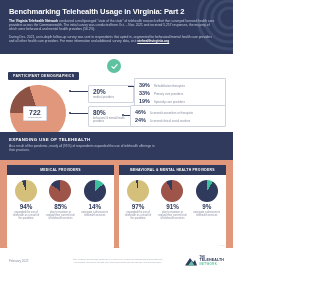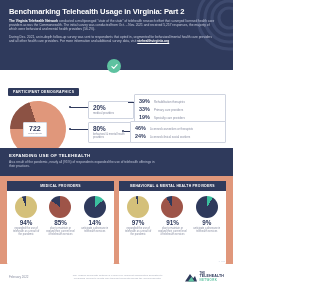--- a/index.html
+++ b/index.html
@@ -9,21 +9,21 @@
     background:#ffffff;
     width:233px; height:300px;
     overflow:hidden;
     position:relative;
   }
 
   
   .header {
     position:relative;
     background:#2f3a5c;
-    height:70px;
+    height:54px;
     padding:7px 9px 0 9px;
     overflow:hidden;
   }
   .header-arcs {
     position:absolute; right:-14px; top:-22px;
     width:74px; height:74px;
     pointer-events:none;
   }
   .title {
     color:#ffffff;

